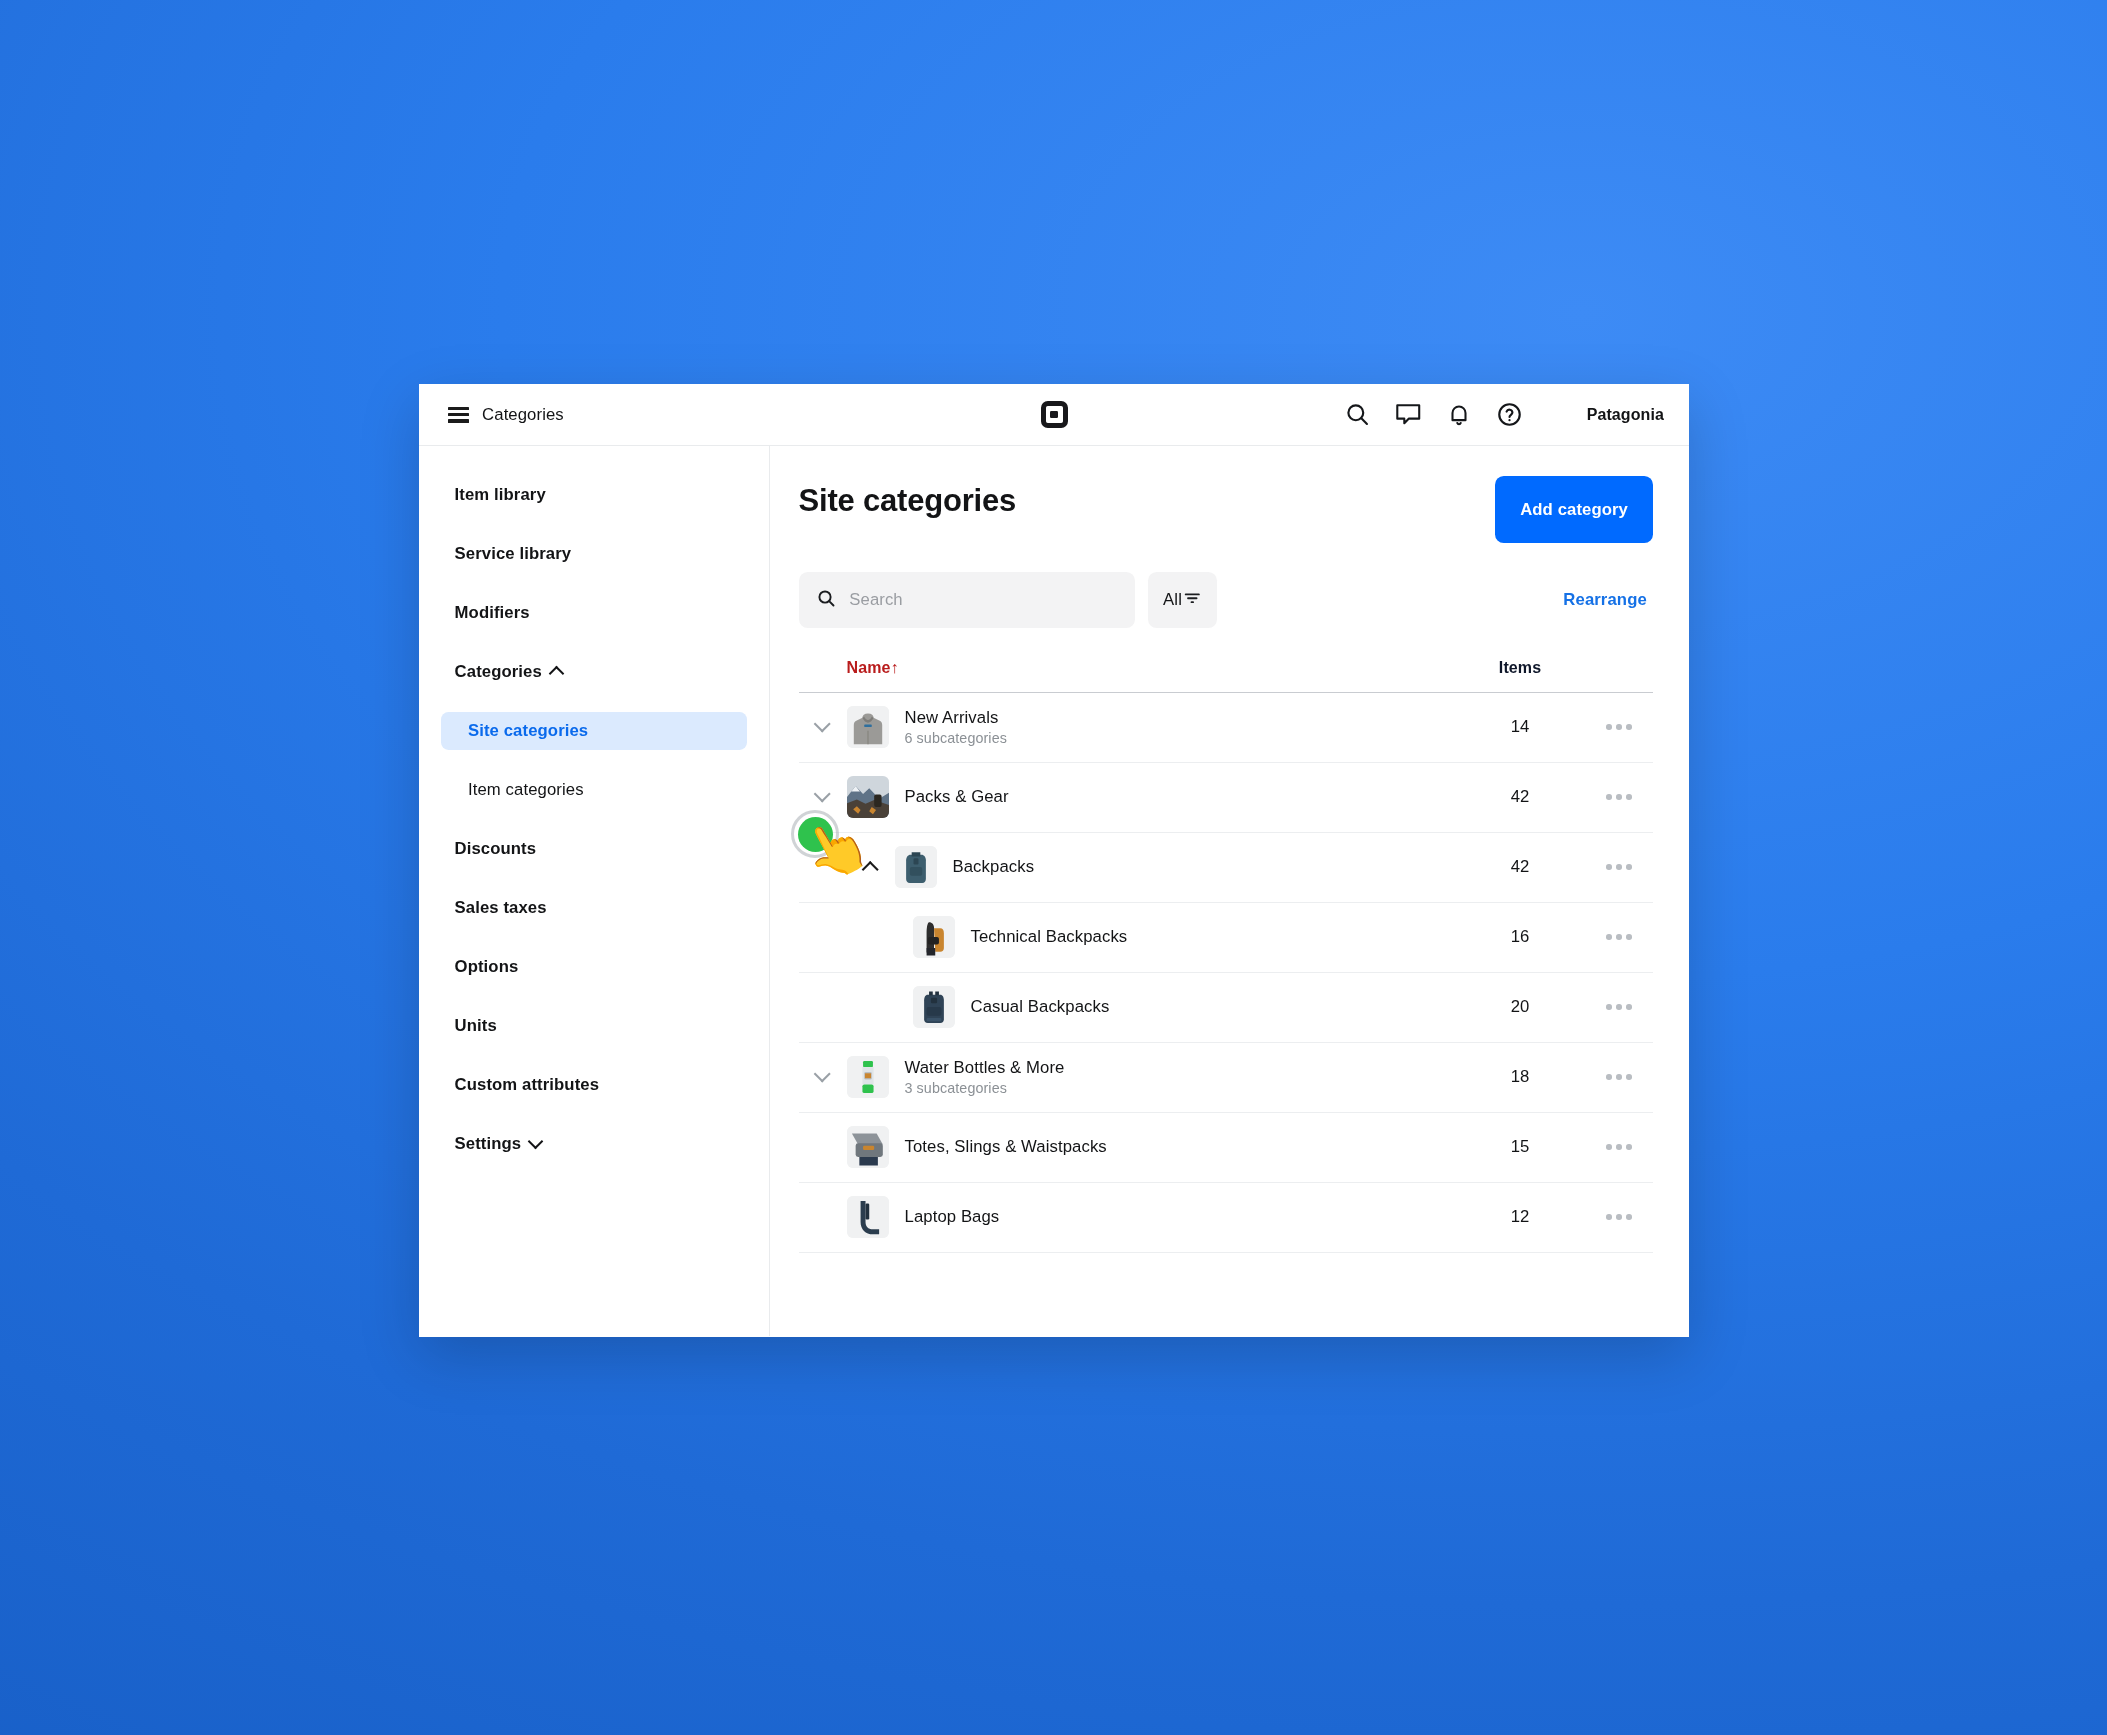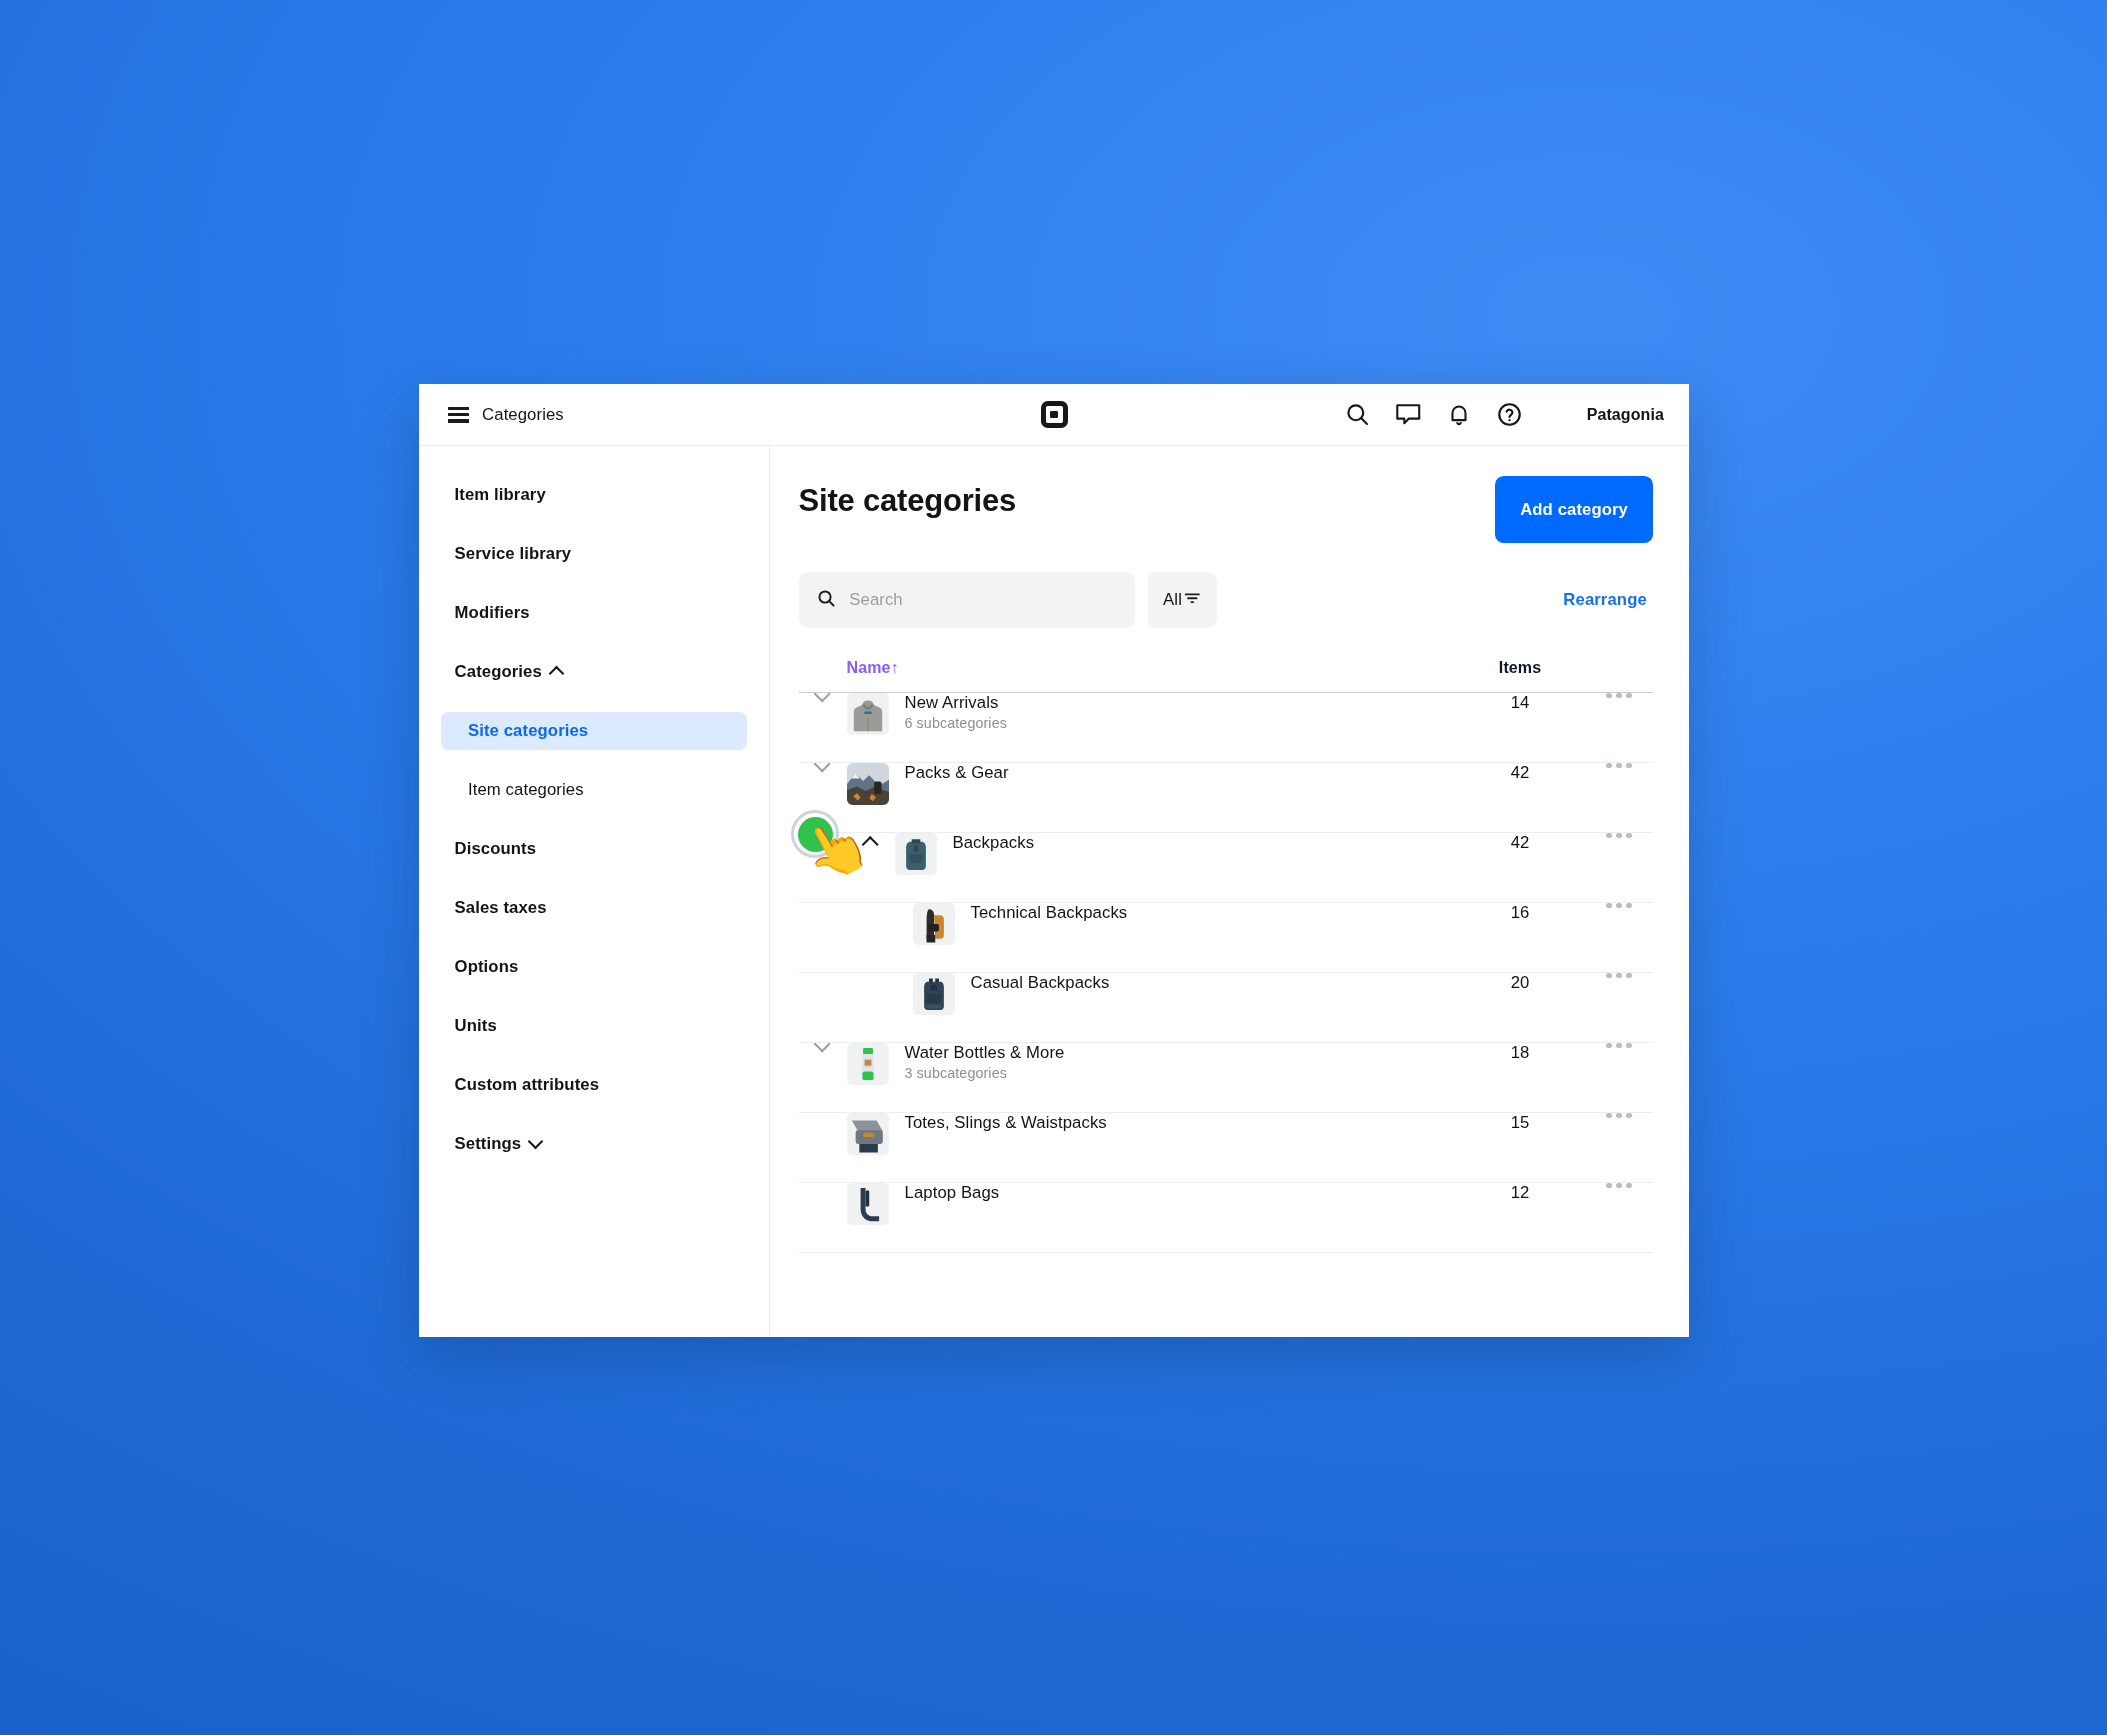--- a/index.html
+++ b/index.html
@@ -224,39 +224,39 @@
   .tbl { margin-top: 31px; width: 100%; }
   .tbl-head {
     display: flex;
     align-items: center;
     padding-bottom: 15px;
     border-bottom: 1.9px solid #c9ccd1;
   }
   .th-name {
     font-size: 16px;
     font-weight: 700;
-    color: #8b5cf6;
+    color: #b91c1c;
     display: flex; align-items: center; 
     letter-spacing: 0.1px;
     cursor: pointer;
   }
   .th-items {
     margin-left: auto;
     font-size: 16px;
     font-weight: 700;
     color: #0f172a;
     width: 130px;
     text-align: center;
     letter-spacing: 0.1px;
   }
   .th-pad { width: 68px; }
 
   .row {
     display: flex;
-    align-items: flex-start;
+    align-items: center;
     min-height: 70px;
     border-bottom: 1.2px solid #eceef0;
     cursor: pointer;
   }
   .row-toggle {
     width: 48px;
     min-width: 48px;
     display: flex;
     align-items: center;
     justify-content: center;

